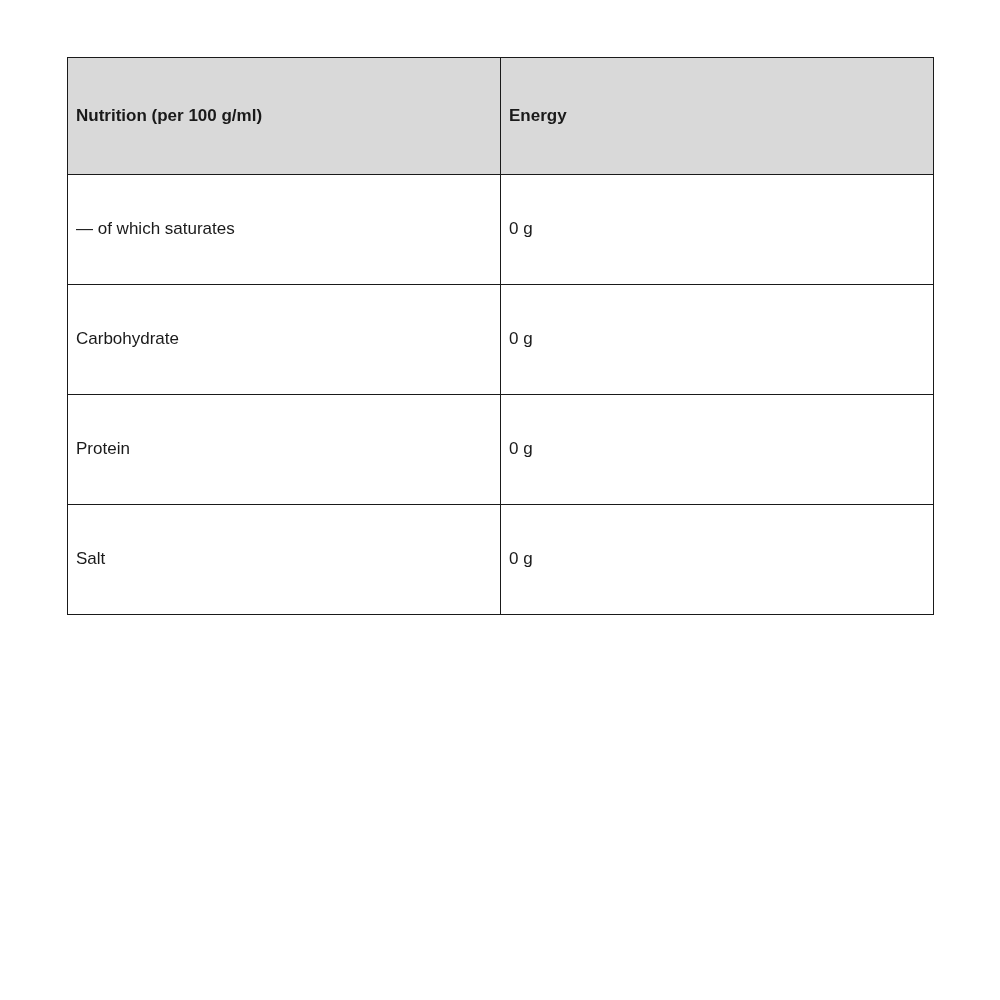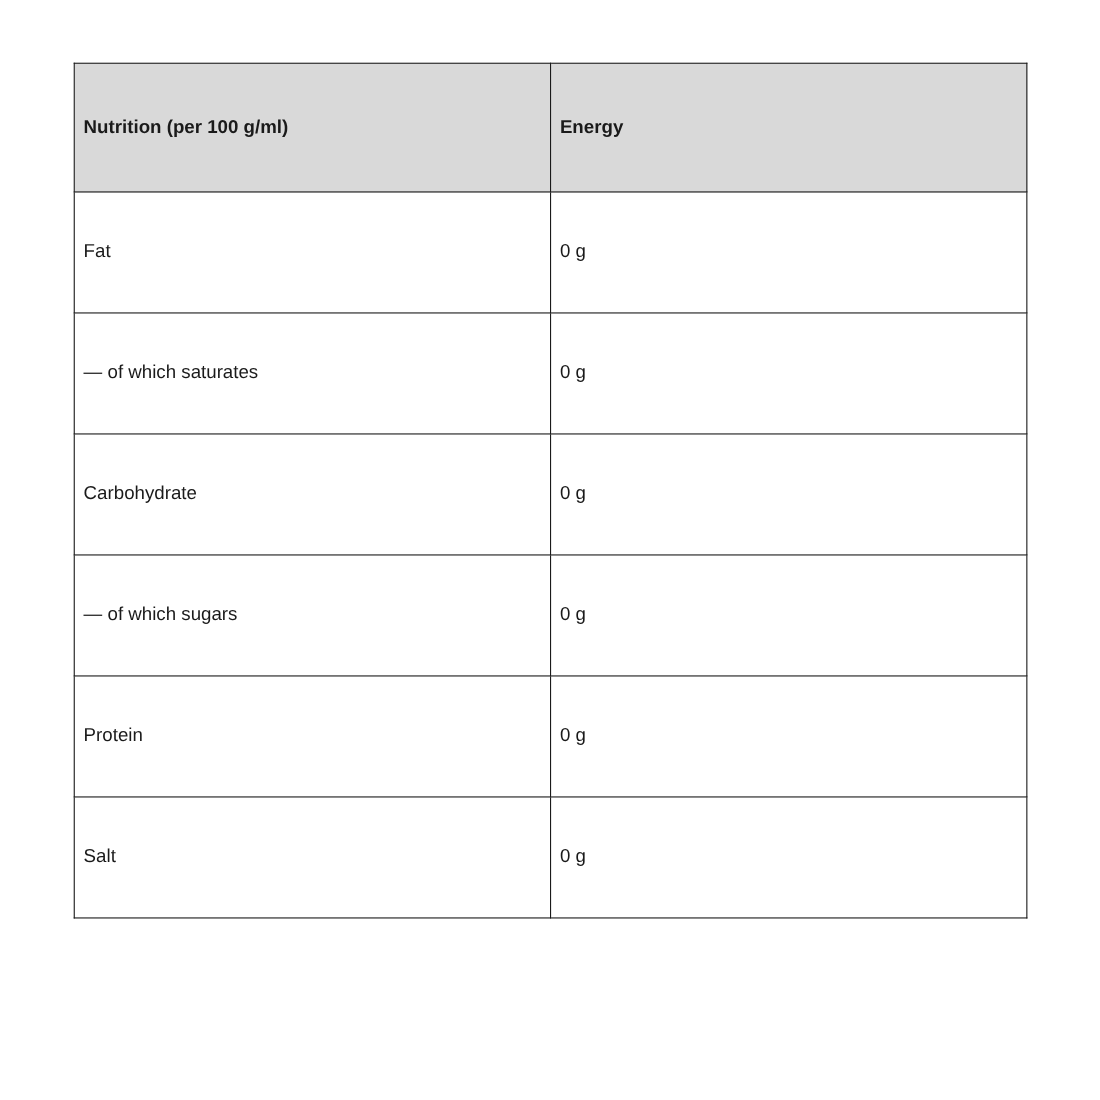--- a/index.html
+++ b/index.html
@@ -60,45 +60,29 @@
           <span class="cell-inner">Nutrition (per 100 g/ml)</span>
         </th>
         <th class="col-value">
           <span class="cell-inner">Energy</span>
         </th>
       </tr>
     </thead>
     <tbody>
       <tr>
         <td class="col-label">
-          <span class="cell-inner">Fat</span>
-        </td>
-        <td class="col-value">
-          <span class="cell-inner">0 g</span>
-        </td>
-      </tr>
-      <tr>
-        <td class="col-label">
           <span class="cell-inner">— of which saturates</span>
         </td>
         <td class="col-value">
           <span class="cell-inner">0 g</span>
         </td>
       </tr>
       <tr>
         <td class="col-label">
           <span class="cell-inner">Carbohydrate</span>
-        </td>
-        <td class="col-value">
-          <span class="cell-inner">0 g</span>
-        </td>
-      </tr>
-      <tr>
-        <td class="col-label">
-          <span class="cell-inner">— of which sugars</span>
         </td>
         <td class="col-value">
           <span class="cell-inner">0 g</span>
         </td>
       </tr>
       <tr>
         <td class="col-label">
           <span class="cell-inner">Protein</span>
         </td>
         <td class="col-value">

